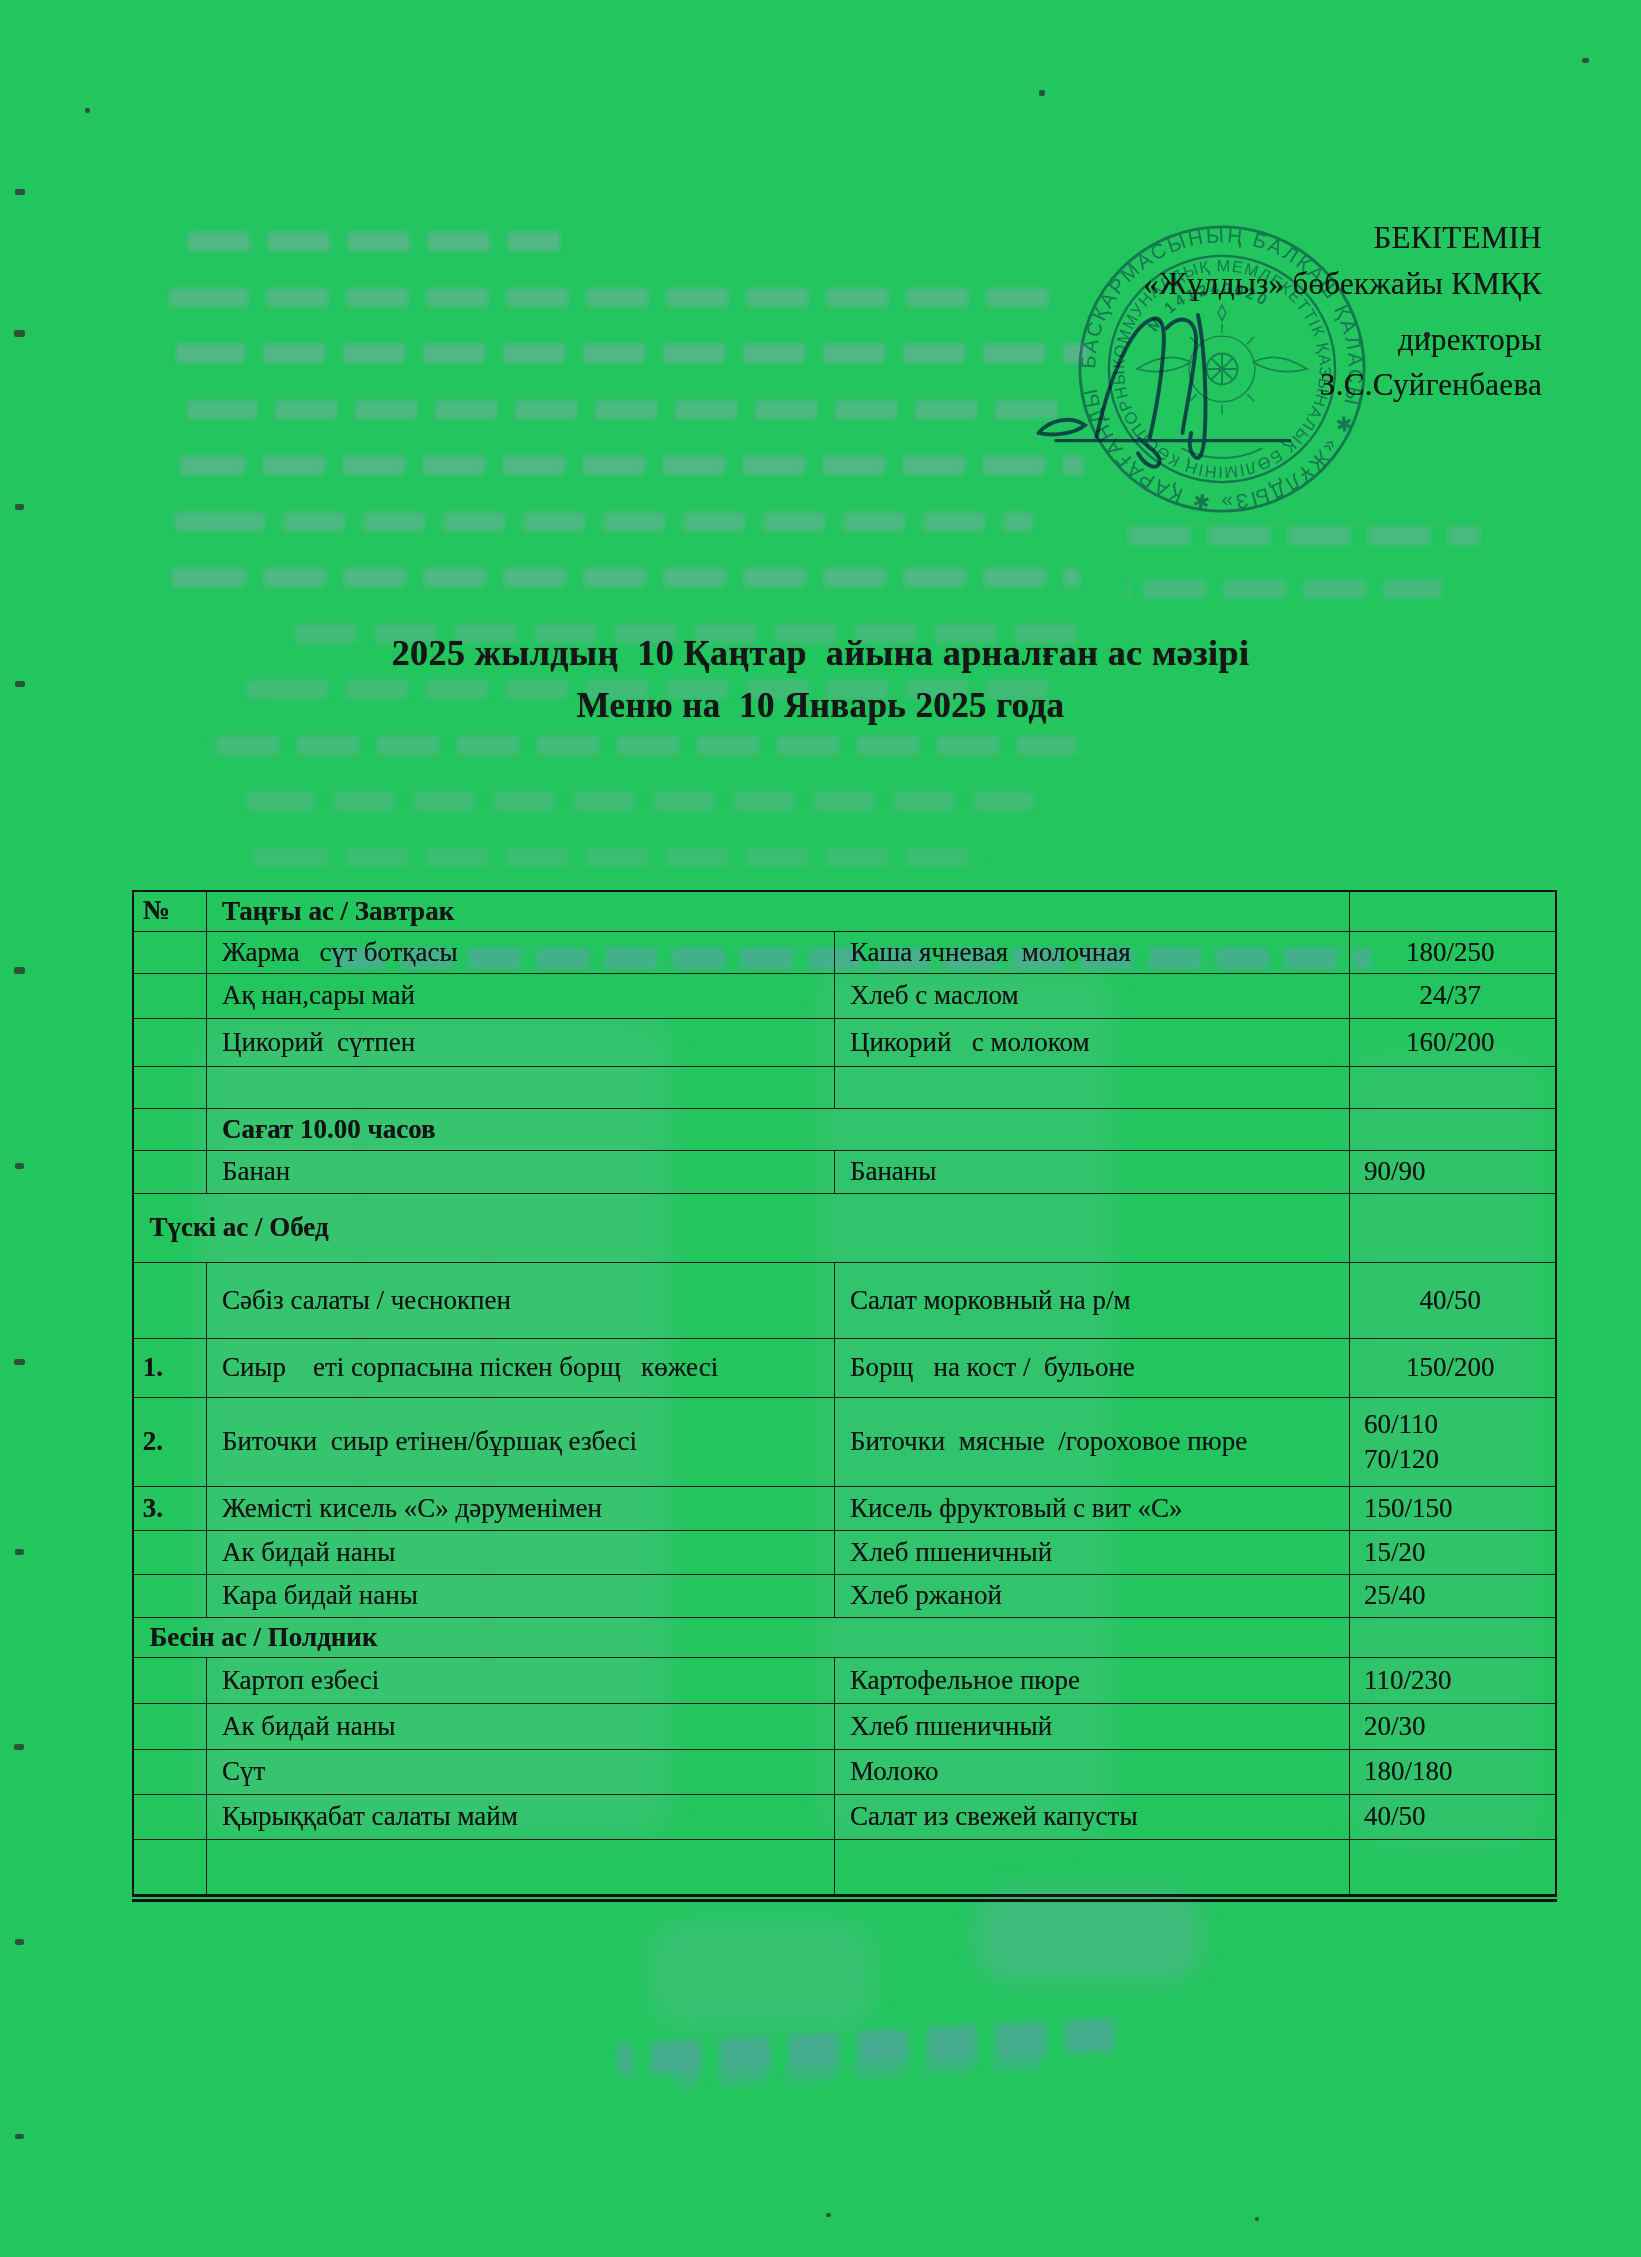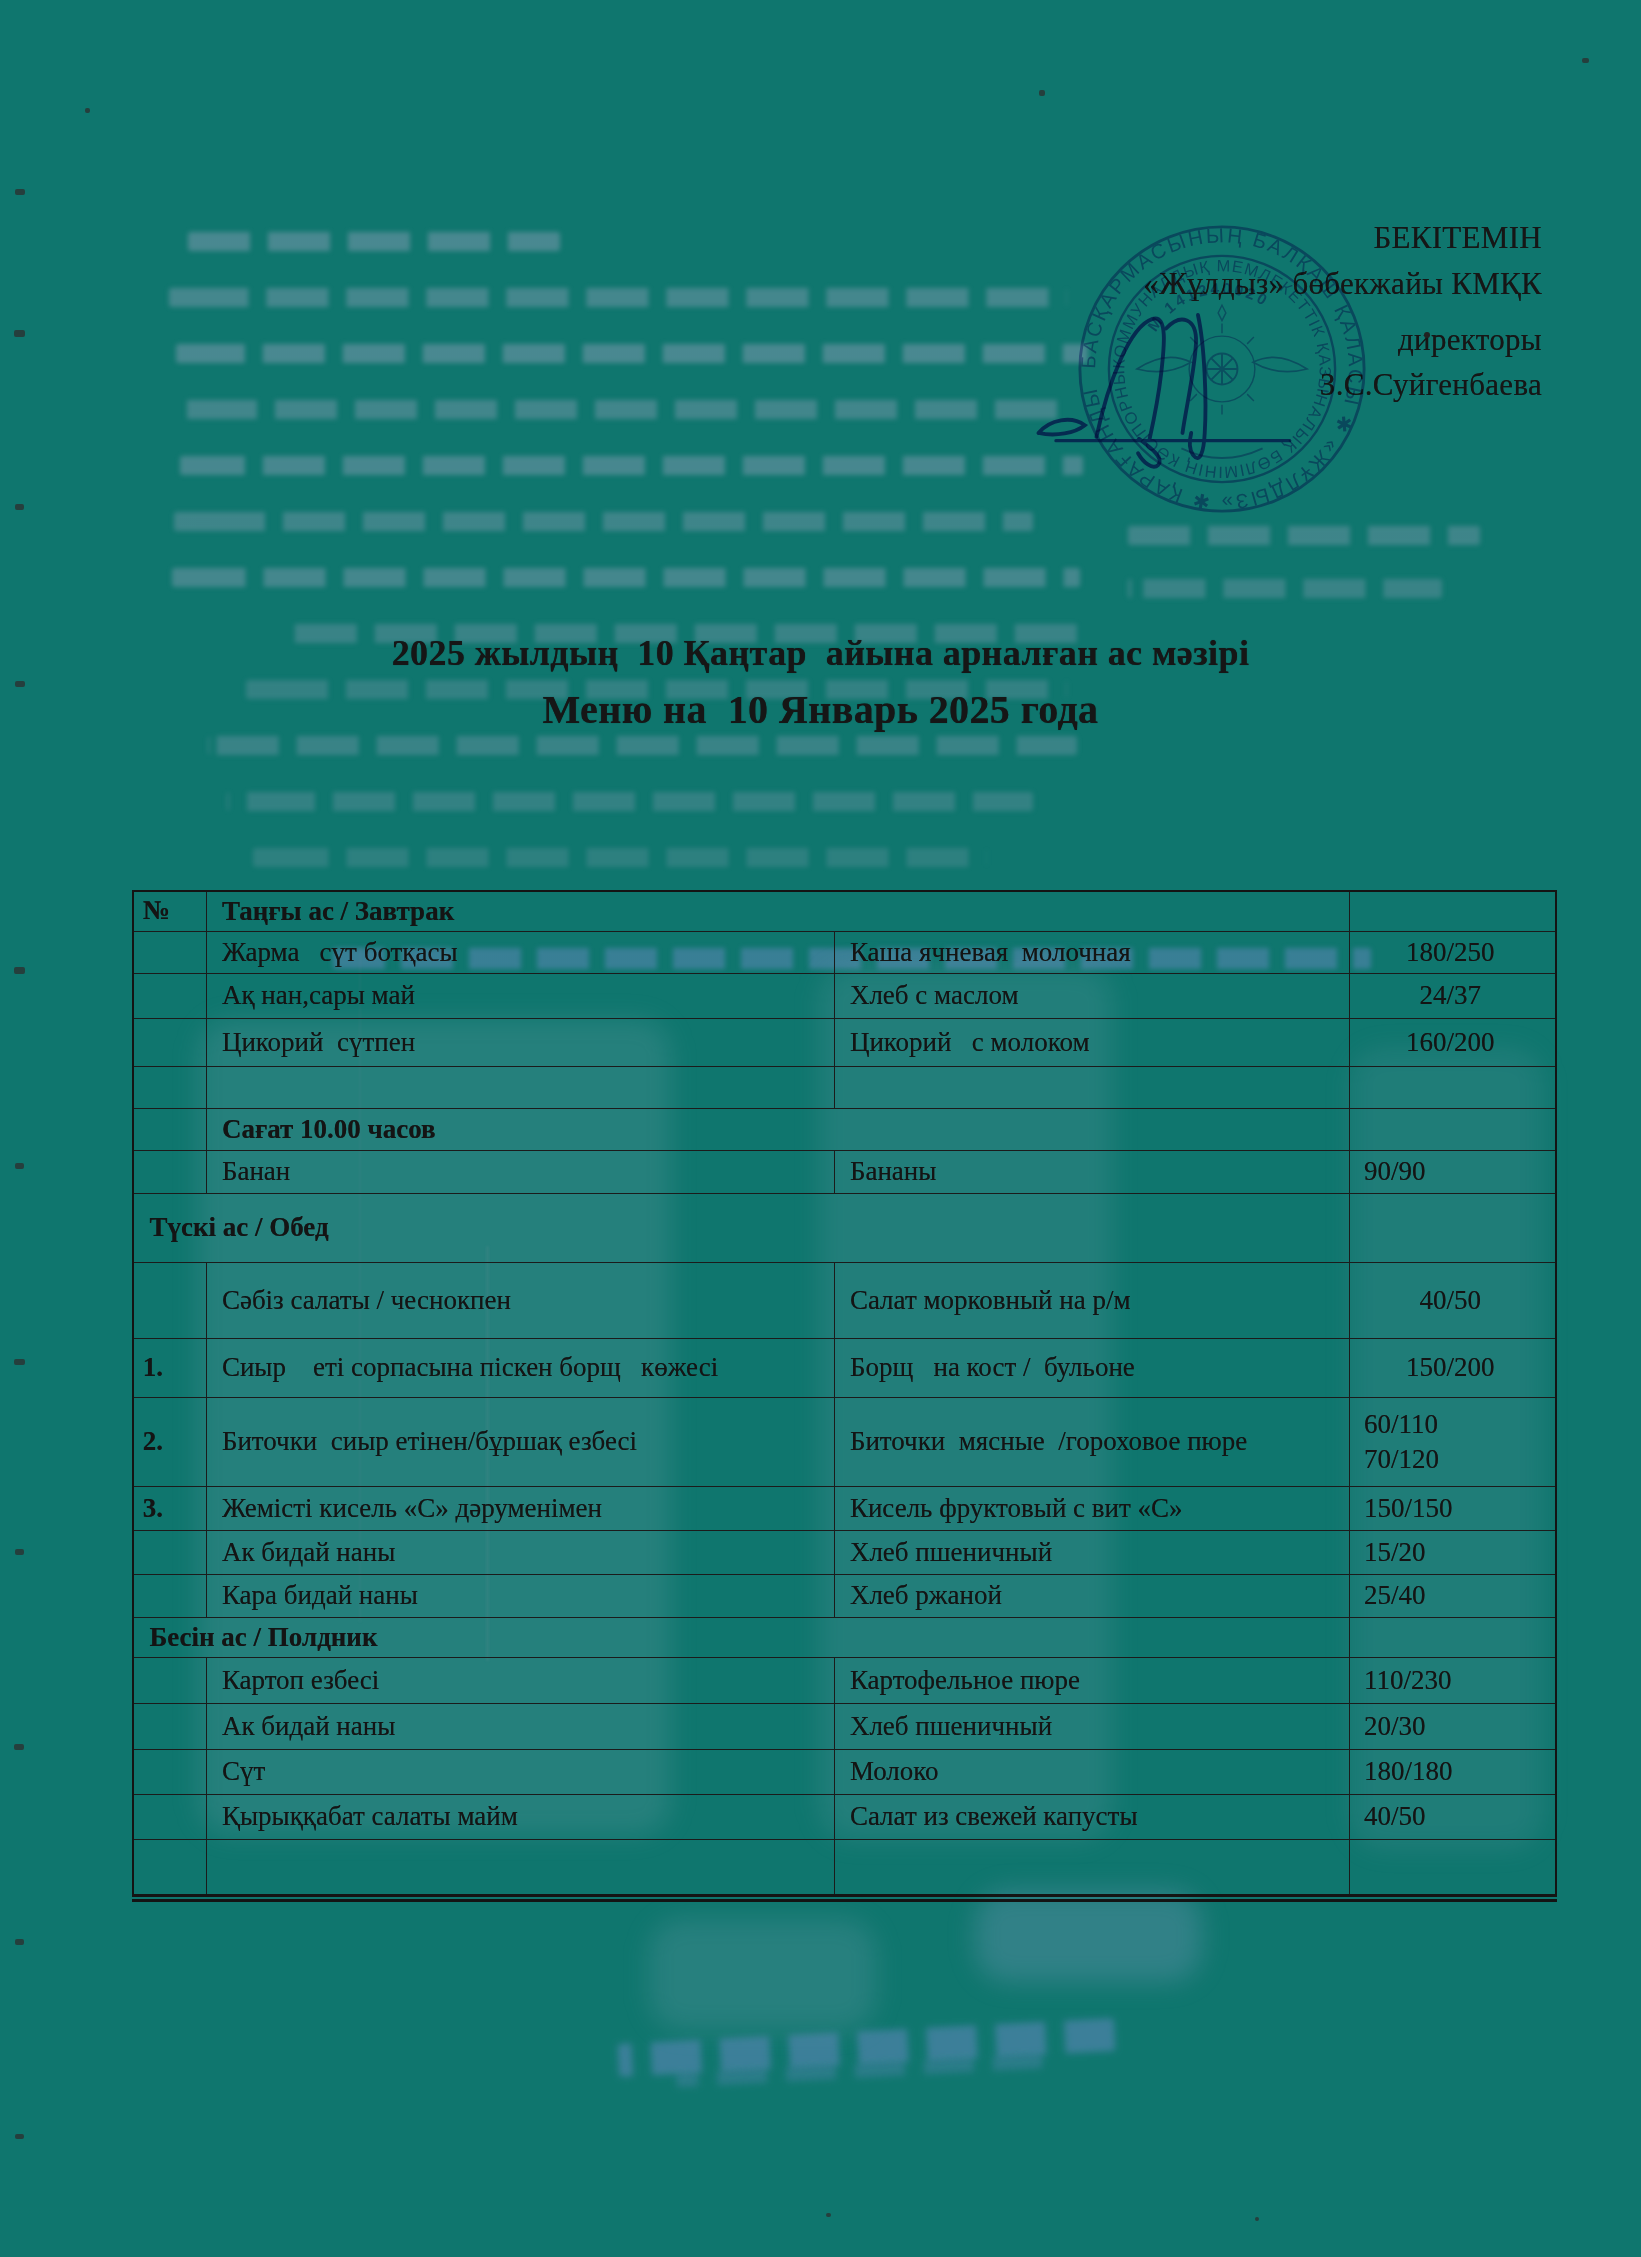--- a/index.html
+++ b/index.html
@@ -1,16 +1,16 @@
 <!DOCTYPE html>
 <html><head>
 <meta charset="utf-8">
 <style>
   html,body{margin:0;padding:0;background:#e8e8e8;}
-  #page{position:relative;width:1641px;height:2257px;background:#0f766e;
+  #page{position:relative;width:1641px;height:2257px;background:#22c55e;
         font-family:"Liberation Serif", serif;color:#161616;overflow:hidden;}
 
   
   #ghost-layer{position:absolute;inset:0;z-index:1;}
   .ghostline{position:absolute;height:19.3px;filter:blur(2.4px);border-radius:2.9px;
              background:repeating-linear-gradient(90deg, currentColor 0 62px, transparent 62px 80px);}
   .ghostblue{background:repeating-linear-gradient(90deg, currentColor 0 52px, transparent 52px 68px);}
   .ghostblob{position:absolute;filter:blur(12.6px);border-radius:33px;}
   .streak{position:absolute;filter:blur(1px);}
   .speck{position:absolute;background:#2d2d2d;opacity:.75;border-radius:1.9px;filter:blur(0.4px);}
@@ -137,21 +137,21 @@
       <path d="M 16,152 C 28,138 50,134 64,144 C 54,152 34,156 16,152"></path>
       <path d="M 76,156 C 88,100 110,42 134,34 C 150,29 146,64 143,90 C 140,116 135,140 131,158"></path>
       <path d="M 148,44 C 163,28 180,33 179,59 C 177,91 169,124 165,152"></path>
       <path d="M 181,30 C 188,62 190,120 188,152 C 187,172 183,184 176,175 C 171,168 172,160 174,152"></path>
       <path d="M 120,158 C 133,168 146,178 140,185 C 134,191 124,182 119,173"></path>
       <path d="M 34,160 L 276,160" stroke-width="3.2"></path>
     </g>
   </svg>
 
   <div class="title-line" style="top:632px;">2025 жылдың  10 Қаңтар  айына арналған ас мәзірі</div>
-  <div class="title-line" style="top:686px;font-size:40px;">Меню на  10 Январь 2025 года</div>
+  <div class="title-line" style="top:686px;font-size:35px;">Меню на  10 Январь 2025 года</div>
 
   <table id="menu-table">
     <colgroup>
       <col style="width:73px">
         <col style="width:628px">
         <col style="width:515px">
         <col style="width:207px">
     </colgroup>
     <tbody id="menu-tbody">
         <tr class="thick" style="height: 39px;">

